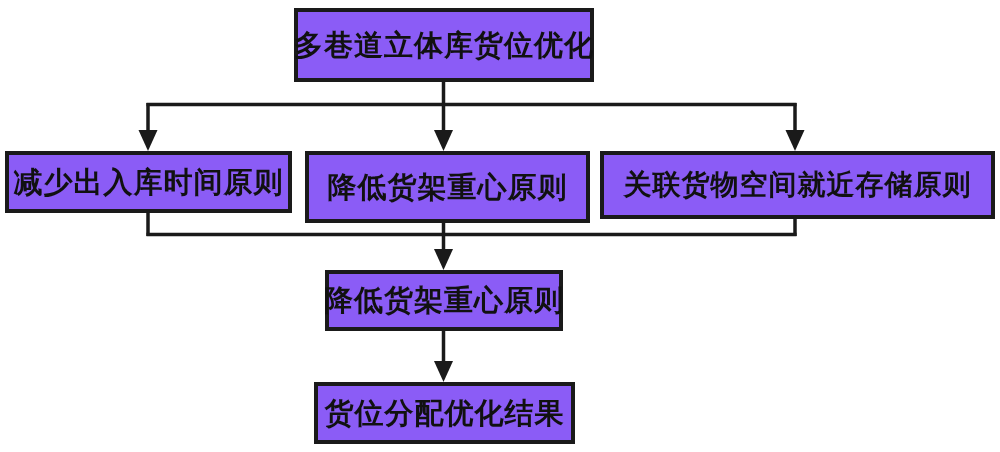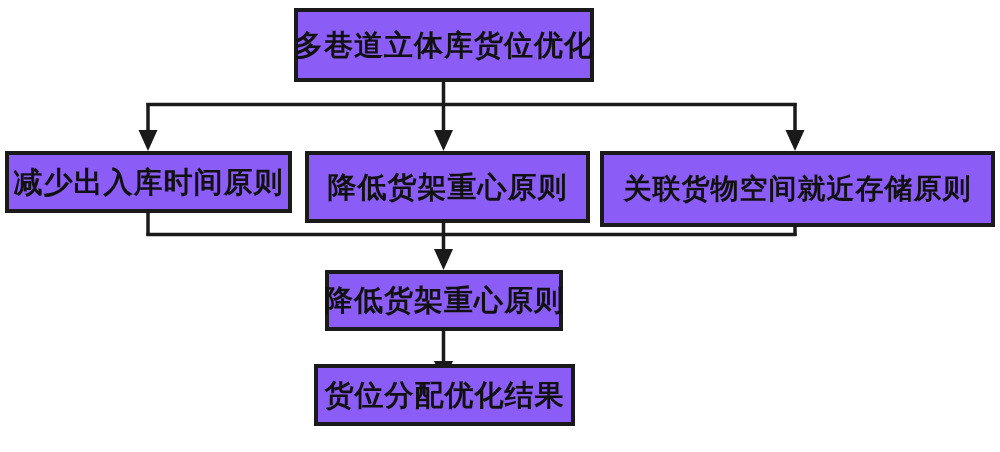--- a/index.html
+++ b/index.html
@@ -34,23 +34,23 @@
     color: #111111;
     font-weight: bold;
     font-size: 29px;
     letter-spacing: 1px;
     line-height: 1;
     white-space: nowrap;
   }
   .node-root       { left: 294px; top: 8px;   width: 300px; height: 74px; }
   .node-p-time     { left: 5px;   top: 151px; width: 287px; height: 62px; }
   .node-p-gravity  { left: 305px; top: 151px; width: 285px; height: 72px; }
-  .node-p-related  { left: 600px; top: 151px; width: 395px; height: 76px; font-size: 28px; }
+  .node-p-related  { left: 600px; top: 151px; width: 395px; height: 68px; font-size: 28px; }
   .node-objective  { left: 325px; top: 270px; width: 238px; height: 61px; }
-  .node-result     { left: 314px; top: 364px; width: 261px; height: 62px; text-align: right; }
+  .node-result     { left: 314px; top: 382px; width: 261px; height: 62px; text-align: right; }
   .edge-line {
     stroke: #1a1a1a;
     stroke-width: 3.5;
     fill: none;
   }
   .arrowhead {
     fill: #1a1a1a;
     stroke: none;
   }
 </style>

